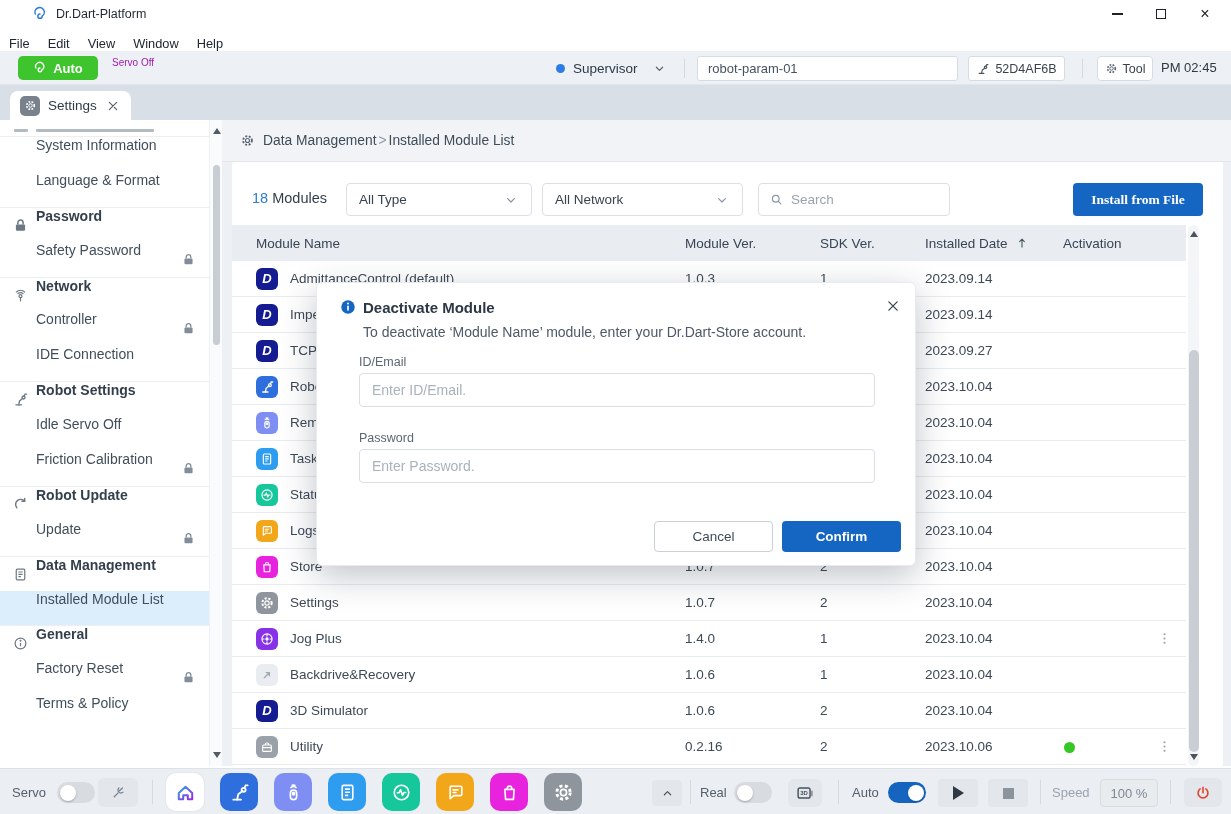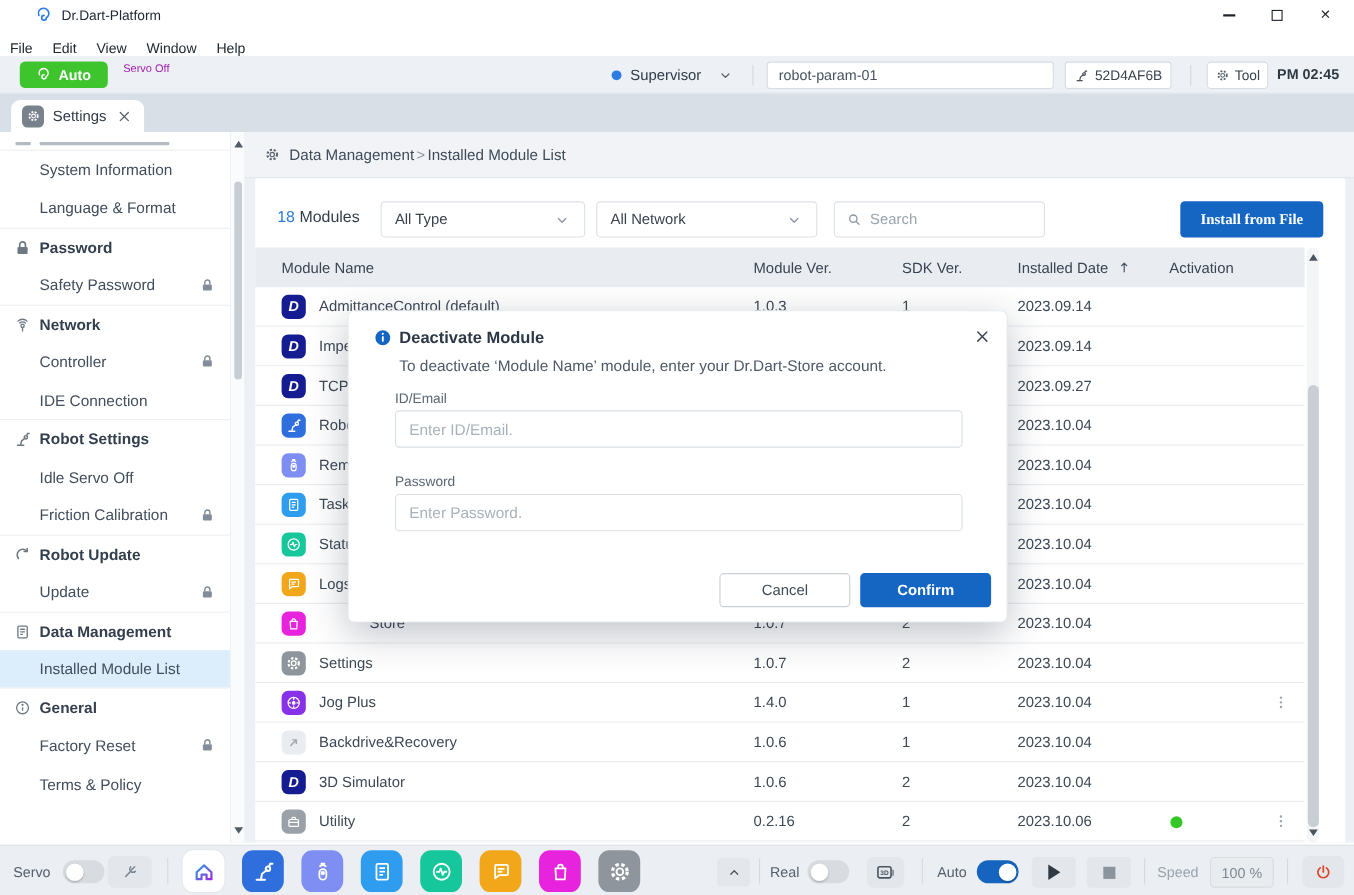--- a/index.html
+++ b/index.html
@@ -29,35 +29,35 @@
   .servo-status{position:absolute;left:112px;top:6px;font-size:10px;color:#a21caf}
   .role-select{position:absolute;left:556px;top:5px;height:24px;display:flex;align-items:center;gap:8px;font-size:13.5px;color:#2e3a47}
   .role-dot{width:9px;height:9px;border-radius:50%;background:#2d7ce4}
   .role-select .chev{width:15px;height:15px;margin-left:6px}
   .vsep{position:absolute;top:8px;width:1px;height:19px;background:#d3d9df}
   .param-input{position:absolute;left:697px;top:5px;width:261px;height:25px;border:1px solid #d7dce2;border-radius:3px;background:#fff;padding:0 10px;font-size:13px;color:#46525f;font-family:inherit;outline:none}
   .serial-badge{position:absolute;left:968px;top:5px;width:97px;height:25px;background:#fff;border:1px solid #d7dce2;border-radius:3px;display:flex;align-items:center;justify-content:center;gap:5px;font-size:12.5px;color:#39434e}
   .serial-badge .ic{width:14px;height:14px}
   .tool-btn{position:absolute;left:1097px;top:5px;width:56px;height:25px;background:#fff;border:1px solid #d7dce2;border-radius:4px;display:flex;align-items:center;justify-content:center;gap:5px;font-size:12.5px;color:#39434e;font-family:inherit}
   .tool-btn .ic{width:13px;height:13px}
-  .clock{position:absolute;left:1161px;top:9px;font-size:13px;color:#2e3943;font-weight:700}
+  .clock{position:absolute;left:1161px;top:9px;font-size:13px;color:#2e3943;font-weight:400}
 
   
   .tabbar{position:absolute;left:0;top:85px;width:100%;height:35px;background:#d9dfe7}
   .tab{position:absolute;left:10px;top:6px;width:121px;height:29px;background:#fff;border-radius:8px 8px 0 0;display:flex;align-items:center;padding:0 10px;gap:8px;font-size:13.5px;color:#2f3a46}
   .tab-gear{width:20px;height:20px;background:#79828c;border-radius:5px;display:flex;align-items:center;justify-content:center}
   .tab-gear .ic{width:13px;height:13px}
   .tab-close{margin-left:auto;width:16px;height:16px;color:#59636d}
 
   
   .sidebar{position:absolute;left:0;top:120px;width:222px;height:646px;background:#fff;border-right:1px solid #e2e6ea}
   .side-cut{position:absolute;left:0;top:0;width:209px;height:17px;border-bottom:1px solid #eceff2;overflow:hidden}
   .side-cut i{position:absolute;bottom:4px;height:3px;background:#9aa4ae;opacity:.75;border-radius:1px}
   .side-list{position:absolute;left:0;top:17px;width:209px}
-  .side-item{position:relative;height:34.9px;display:flex;align-items:center;font-size:14px;color:#414e5b;cursor:default}
+  .side-item{position:relative;height:34.9px;display:flex;font-size:14px;color:#414e5b;cursor:default}
   .side-item .lbl{margin-left:36px;white-space:nowrap}
   .side-item.cat{border-top:1px solid #eceff2;color:#333f4c;font-weight:600}
   .side-item.selected{background:#dceefb}
   .side-item .ic.cat-ic{position:absolute;left:12px;top:9px;width:17px;height:17px}
   .side-item .ic.right-lock{position:absolute;right:13px;top:10px;width:15px;height:15px}
   .side-scrollbar{position:absolute;left:209px;top:0;width:13px;height:646px;background:#fafbfc;border-left:1px solid #eef1f3}
   .sb-up,.sb-down{position:absolute;left:3px;width:0;height:0;border-left:4px solid transparent;border-right:4px solid transparent}
   .sb-up{top:8px;border-bottom:6px solid #525c66}
   .sb-down{bottom:8px;border-top:6px solid #525c66}
   .side-thumb{position:absolute;left:3px;top:45px;width:7px;height:180px;background:#c7cdd3;border-radius:4px}
@@ -524,21 +524,21 @@
           </div>
           <div class="trow">
             <div class="mod-icon" style="background: rgb(232, 35, 221);">
               <span class="ic">
                 <svg viewBox="0 0 24 24" fill="none" stroke="#ffffff" stroke-width="1.7" stroke-linejoin="round">
                   <path d="M7.2 8.8h9.6l-.7 10.4H7.9z"></path>
                   <path d="M9.7 8.8V7.6a2.3 2.3 0 014.6 0v1.2"></path>
                 </svg>
               </span>
             </div>
-            <div class="tcell" style="left: 58px; margin-left: 46px;">Store</div>
+            <div class="tcell" style="left: 58px;">Store</div>
             <div class="tcell" style="left: 453px;">1.0.7</div>
             <div class="tcell" style="left: 588px;">2</div>
             <div class="tcell" style="left: 693px;">2023.10.04</div>
           </div>
           <div class="trow">
             <div class="mod-icon" style="background: rgb(142, 149, 156);">
               <span class="ic">
                 <svg viewBox="0 0 24 24">
                   <circle cx="12" cy="12" r="7" fill="none" stroke="#ffffff" stroke-width="3" stroke-dasharray="3.2 2.5"></circle>
                   <circle cx="12" cy="12" r="3.2" fill="none" stroke="#ffffff" stroke-width="1.8"></circle>

